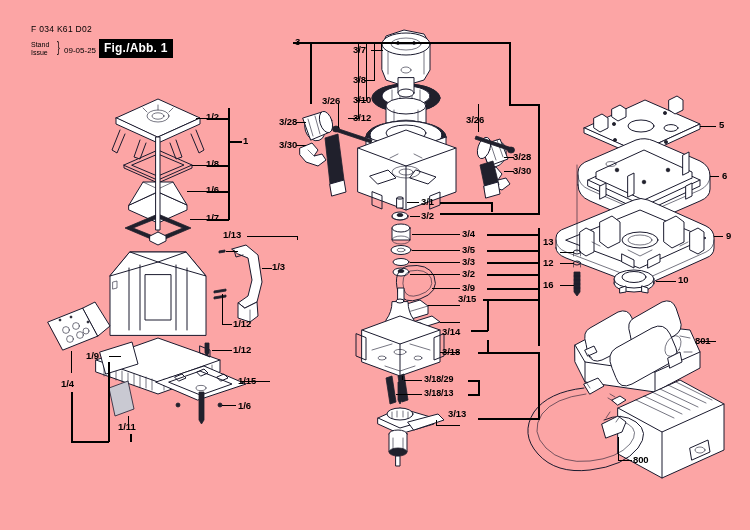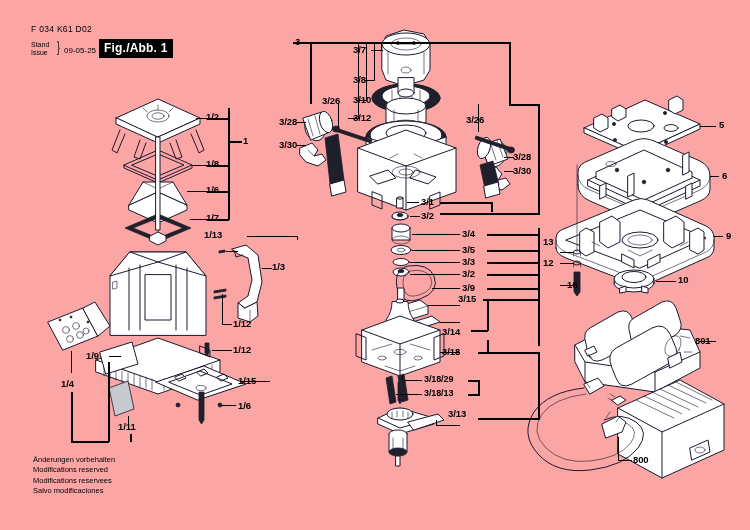--- a/index.html
+++ b/index.html
@@ -437,21 +437,21 @@
   <div class="ln lnh" style="left:196px;top:118px;width:14px;"></div>
   <div class="lbl" style="left:206px;top:111px;">1/2</div>
   <div class="ln lnh" style="left:192px;top:165px;width:18px;"></div>
   <div class="lbl" style="left:206px;top:158px;">1/8</div>
   <div class="ln lnh" style="left:187px;top:191px;width:23px;"></div>
   <div class="lbl" style="left:206px;top:184px;">1/6</div>
   <div class="ln lnh" style="left:190px;top:219px;width:20px;"></div>
   <div class="lbl" style="left:206px;top:212px;">1/7</div>
 
   <div class="ln lnh" style="left:226px;top:251px;width:12px;"></div>
-  <div class="lbl" style="left:204px;top:229px;">1/13</div>
+  <div class="lbl" style="left:223px;top:229px;">1/13</div>
   <div class="ln lnh" style="left:247px;top:236px;width:50px;"></div>
   <div class="ln lnv" style="left:297px;top:236px;height:4px;"></div>
 
   <div class="ln lnh" style="left:262px;top:268px;width:10px;"></div>
   <div class="lbl" style="left:272px;top:261px;">1/3</div>
 
   <div class="ln lnv" style="left:222px;top:294px;height:30px;"></div>
   <div class="ln lnh" style="left:222px;top:324px;width:10px;"></div>
   <div class="lbl" style="left:233px;top:318px;">1/12</div>
 
@@ -586,29 +586,23 @@
   <div class="lbl" style="left:726px;top:230px;">9</div>
 
   <div class="ln lnh" style="left:656px;top:281px;width:20px;"></div>
   <div class="lbl" style="left:678px;top:274px;">10</div>
 
   <div class="ln lnh" style="left:560px;top:252px;width:14px;"></div>
   <div class="lbl" style="left:543px;top:236px;">13</div>
   <div class="ln lnh" style="left:560px;top:263px;width:14px;"></div>
   <div class="lbl" style="left:543px;top:257px;">12</div>
   <div class="ln lnh" style="left:560px;top:285px;width:14px;"></div>
-  <div class="lbl" style="left:543px;top:279px;margin-left:24px;">16</div>
+  <div class="lbl" style="left:543px;top:279px;">16</div>
 
   <div class="ln lnh" style="left:700px;top:341px;width:16px;"></div>
   <div class="lbl" style="left:695px;top:335px;">801</div>
 
   <div class="ln lnh" style="left:618px;top:460px;width:14px;"></div>
   <div class="ln lnv" style="left:618px;top:437px;height:24px;"></div>
   <div class="lbl" style="left:633px;top:454px;">800</div>
 
-  <div class="footer">
-    <div>Änderungen vorbehalten</div>
-    <div>Modifications reserved</div>
-    <div>Modifications reservees</div>
-    <div>Salvo modificaciones</div>
-  </div>
 
 </div>
 
 </body></html>

